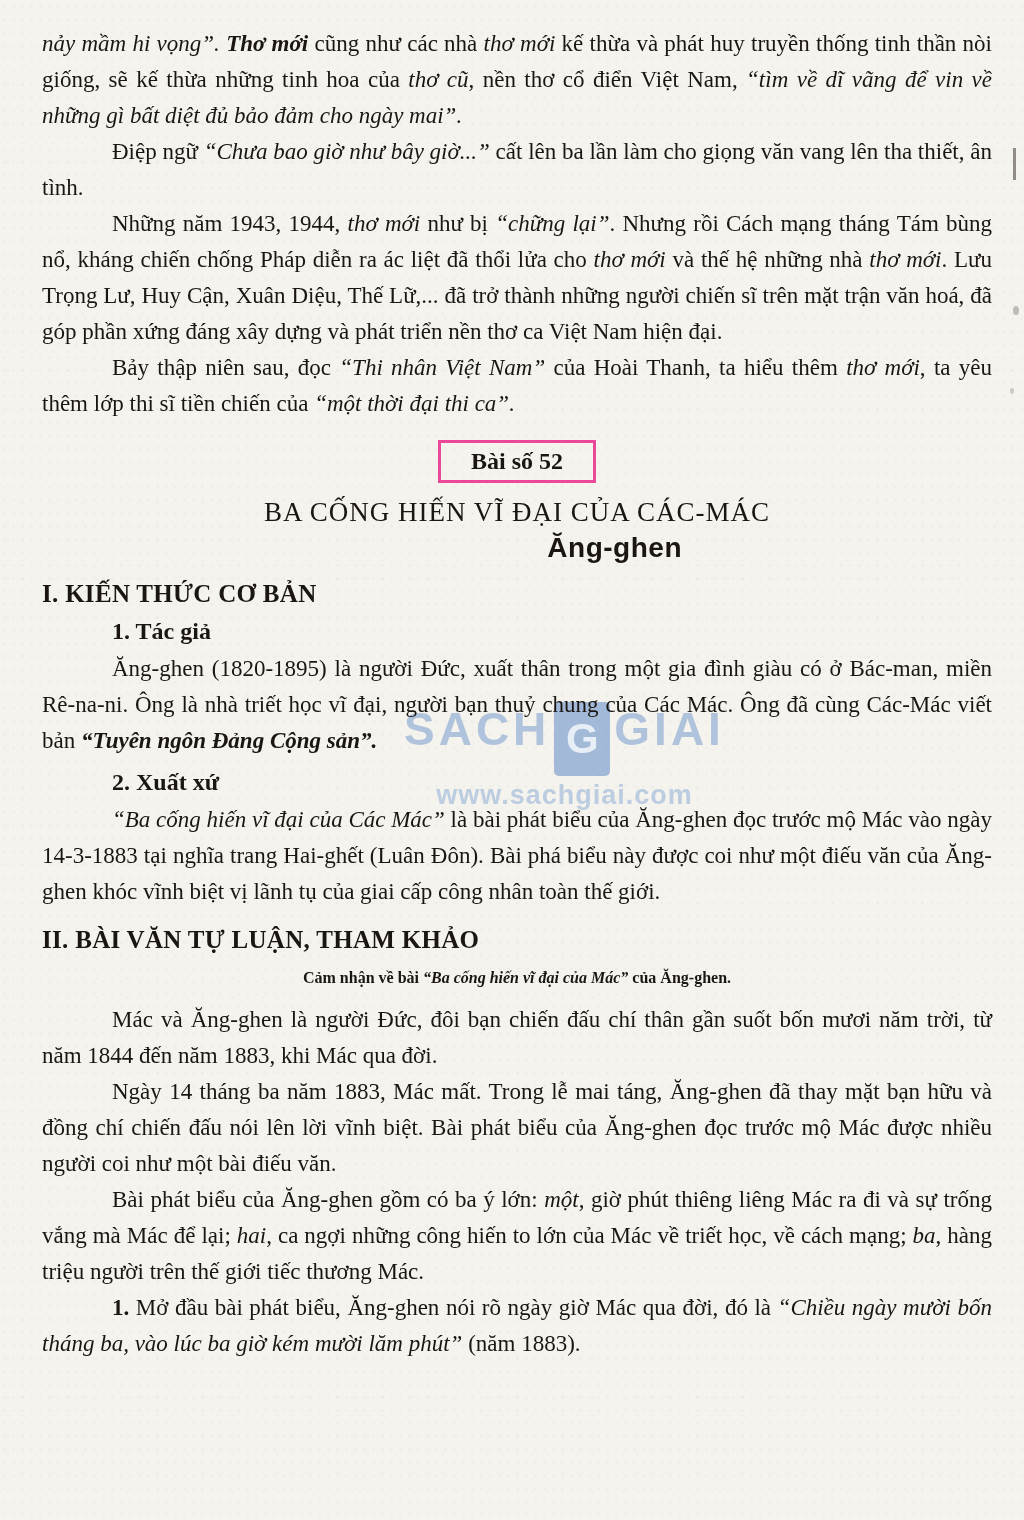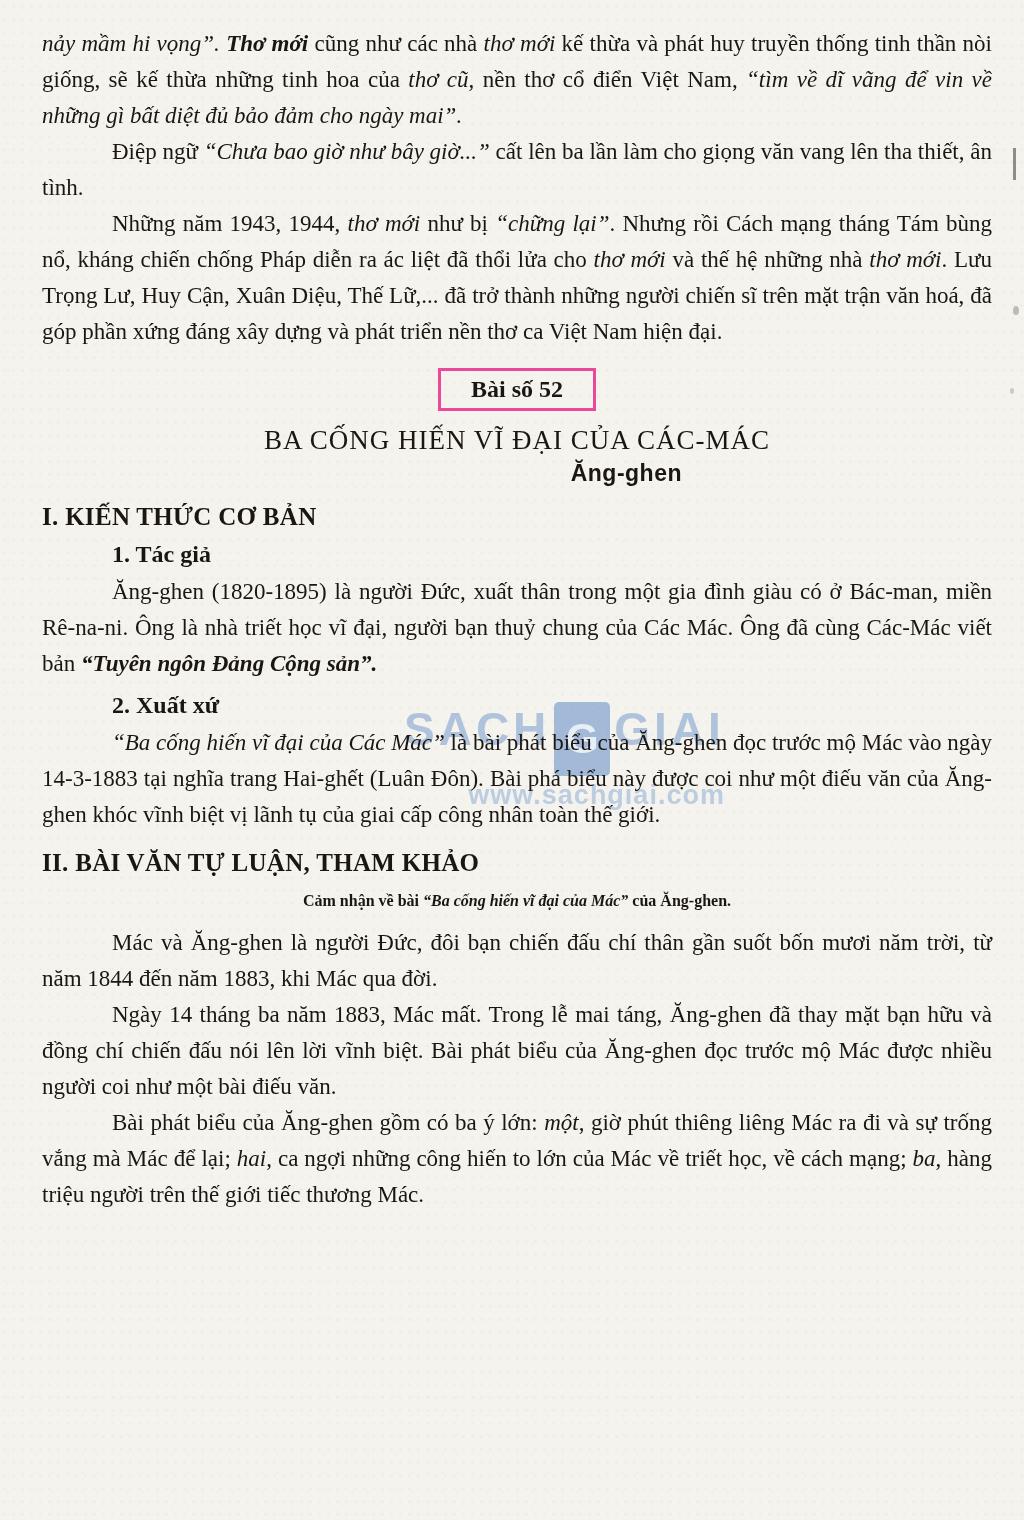--- a/index.html
+++ b/index.html
@@ -35,21 +35,21 @@
     font-size:24px;font-weight:bold;
     background:transparent;
   }
   .title{
     margin:14px 0 0;text-align:center;
     font-size:27px;font-weight:400;letter-spacing:1px;
   }
   .author{
     margin:4px 310px 0 0;text-align:right;
     font-family:"Liberation Sans","DejaVu Sans",sans-serif;
-    font-size:23px;font-weight:600;letter-spacing:0.5px;
+    font-size:28px;font-weight:600;letter-spacing:0.5px;
   }
   .h-sec{margin:16px 0 0;font-size:25px;font-weight:bold;letter-spacing:0.3px;}
   .h-sub{margin:10px 0 0 70px;font-size:24px;font-weight:bold;}
   .topic{margin:8px 0 0;text-align:center;font-size:16px;line-height:32px;}
   .topic .seg-r,.topic .seg-b{font-weight:bold;}
   .bai-lam{margin:4px 0 0;text-align:center;font-size:23px;font-weight:bold;font-style:italic;}
   .page-number{
     position:absolute;left:38px;top:1546px;z-index:1;
     font-size:26px;letter-spacing:1px;
   }
@@ -68,21 +68,20 @@
     display:flex;align-items:center;justify-content:center;
     width:56px;height:74px;margin:0 4px;
     background:rgba(112,148,204,0.62);
     border-radius:5px;
     color:rgba(243,247,252,0.85);
     font-size:42px;font-weight:bold;
   }
   .wm-url{
     margin-top:4px;font-size:27px;font-weight:bold;letter-spacing:1px;
     color:rgba(132,168,214,0.5);
-    text-align:right;
   }
   .artifact{position:absolute;z-index:2;background:rgba(45,38,30,0.5);}
   .a1{right:8px;top:148px;width:3px;height:32px;}
   .a2{right:5px;top:306px;width:6px;height:9px;border-radius:50%;opacity:.55;}
   .a3{right:10px;top:388px;width:4px;height:6px;border-radius:50%;opacity:.4;}
 </style>
 </head>
 <body>
 
 <div class="paper">
@@ -94,40 +93,42 @@
       <span class="wm-word">GIAI</span>
     </div>
     <div class="wm-url">www.sachgiai.com</div>
   </div>
 
   <div class="content">
 
     <p class="body noindent"><span class="seg-i">nảy mầm hi vọng”. </span><span class="seg-bi">Thơ mới</span><span class="seg-r"> cũng như các nhà </span><span class="seg-i">thơ mới</span><span class="seg-r"> kế thừa và phát huy truyền thống tinh thần nòi giống, sẽ kế thừa những tinh hoa của </span><span class="seg-i">thơ cũ</span><span class="seg-r">, nền thơ cổ điển Việt Nam, </span><span class="seg-i">“tìm về dĩ vãng để vin về những gì bất diệt đủ bảo đảm cho ngày mai”.</span></p>
     <p class="body"><span class="seg-r">Điệp ngữ </span><span class="seg-i">“Chưa bao giờ như bây giờ...” </span><span class="seg-r">cất lên ba lần làm cho giọng văn vang lên tha thiết, ân tình.</span></p>
     <p class="body"><span class="seg-r">Những năm 1943, 1944, </span><span class="seg-i">thơ mới</span><span class="seg-r"> như bị </span><span class="seg-i">“chững lại”</span><span class="seg-r">. Nhưng rồi Cách mạng tháng Tám bùng nổ, kháng chiến chống Pháp diễn ra ác liệt đã thổi lửa cho </span><span class="seg-i">thơ mới</span><span class="seg-r"> và thế hệ những nhà </span><span class="seg-i">thơ mới</span><span class="seg-r">. Lưu Trọng Lư, Huy Cận, Xuân Diệu, Thế Lữ,... đã trở thành những người chiến sĩ trên mặt trận văn hoá, đã góp phần xứng đáng xây dựng và phát triển nền thơ ca Việt Nam hiện đại.</span></p>
+    <p class="body"><span class="seg-r">Bảy thập niên sau, đọc </span><span class="seg-i">“Thi nhân Việt Nam”</span><span class="seg-r"> của Hoài Thanh, ta hiểu thêm </span><span class="seg-i">thơ mới</span><span class="seg-r">, ta yêu thêm lớp thi sĩ tiền chiến của </span><span class="seg-i">“một thời đại thi ca”.</span></p>
 
     <div class="lesson-box">
       <span>Bài số 52</span>
     </div>
 
     <h1 class="title">BA CỐNG HIẾN VĨ ĐẠI CỦA CÁC-MÁC</h1>
     <div class="author">Ăng-ghen</div>
 
     <h2 class="h-sec">I. KIẾN THỨC CƠ BẢN</h2>
     <h3 class="h-sub">1. Tác giả</h3>
     <p class="body mt6"><span class="seg-r">Ăng-ghen (1820-1895) là người Đức, xuất thân trong một gia đình giàu có ở Bác-man, miền Rê-na-ni. Ông là nhà triết học vĩ đại, người bạn thuỷ chung của Các Mác. Ông đã cùng Các-Mác viết bản </span><span class="seg-bi">“Tuyên ngôn Đảng Cộng sản”.</span></p>
     <h3 class="h-sub">2. Xuất xứ</h3>
     <p class="body mt6"><span class="seg-i">“Ba cống hiến vĩ đại của Các Mác”</span><span class="seg-r"> là bài phát biểu của Ăng-ghen đọc trước mộ Mác vào ngày 14-3-1883 tại nghĩa trang Hai-ghết (Luân Đôn). Bài phá biểu này được coi như một điếu văn của Ăng-ghen khóc vĩnh biệt vị lãnh tụ của giai cấp công nhân toàn thế giới.</span></p>
 
     <h2 class="h-sec">II. BÀI VĂN TỰ LUẬN, THAM KHẢO</h2>
     <p class="topic"><span class="seg-b">Cảm nhận về bài </span><span class="seg-bi">“Ba cống hiến vĩ đại của Mác”</span><span class="seg-b"> của Ăng-ghen.</span></p>
 
     <p class="body mt8"><span class="seg-r">Mác và Ăng-ghen là người Đức, đôi bạn chiến đấu chí thân gần suốt bốn mươi năm trời, từ năm 1844 đến năm 1883, khi Mác qua đời.</span></p>
     <p class="body"><span class="seg-r">Ngày 14 tháng ba năm 1883, Mác mất. Trong lễ mai táng, Ăng-ghen đã thay mặt bạn hữu và đồng chí chiến đấu nói lên lời vĩnh biệt. Bài phát biểu của Ăng-ghen đọc trước mộ Mác được nhiều người coi như một bài điếu văn.</span></p>
     <p class="body"><span class="seg-r">Bài phát biểu của Ăng-ghen gồm có ba ý lớn: </span><span class="seg-i">một</span><span class="seg-r">, giờ phút thiêng liêng Mác ra đi và sự trống vắng mà Mác để lại; </span><span class="seg-i">hai</span><span class="seg-r">, ca ngợi những công hiến to lớn của Mác về triết học, về cách mạng; </span><span class="seg-i">ba</span><span class="seg-r">, hàng triệu người trên thế giới tiếc thương Mác.</span></p>
+    <p class="body"><span class="seg-b">1.</span><span class="seg-r"> Mở đầu bài phát biểu, Ăng-ghen nói rõ ngày giờ Mác qua đời, đó là </span><span class="seg-i">“Chiều ngày mười bốn tháng ba, vào lúc ba giờ kém mười lăm phút”</span><span class="seg-r"> (năm 1883).</span></p>
 
   </div>
 
   <div class="page-number">246</div>
 
   <div class="artifact a1"></div>
   <div class="artifact a2"></div>
   <div class="artifact a3"></div>
 
 </div>

